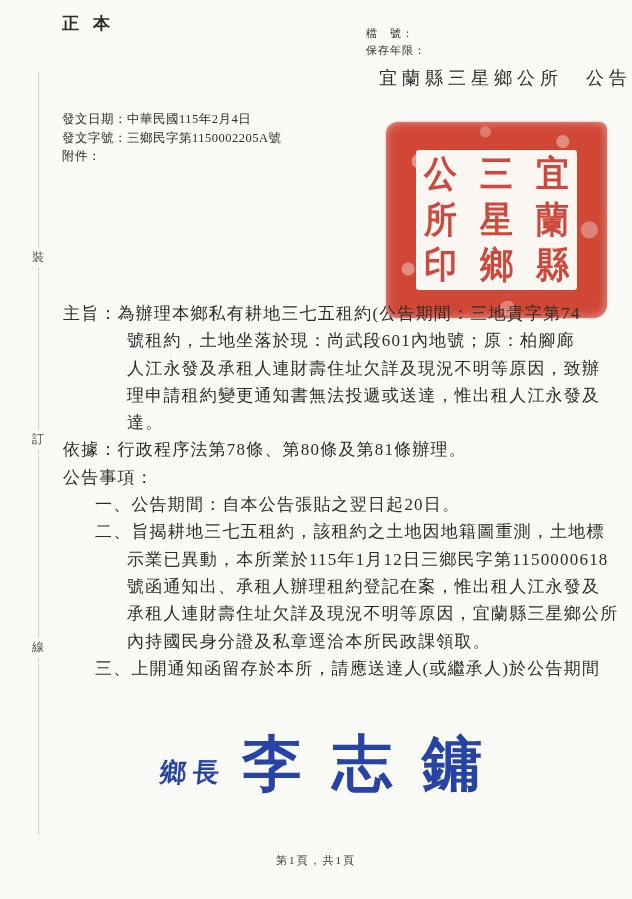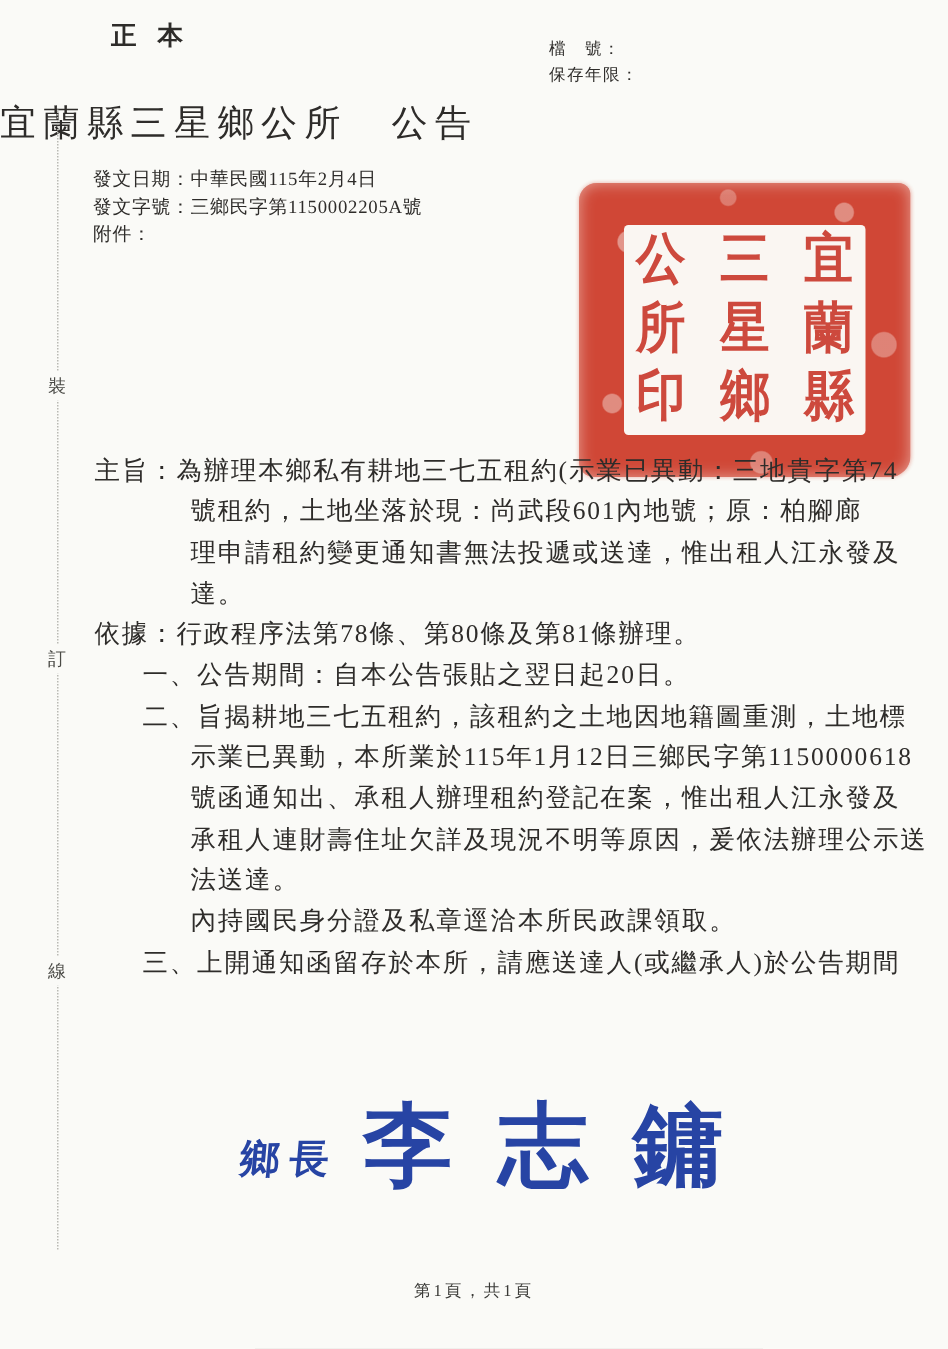--- a/index.html
+++ b/index.html
@@ -4,26 +4,26 @@
 <style>
   html,body { margin:0; padding:0; background:#e8e8e6; }
   .page {
     position:relative; width:632px; height:899px; margin:0 auto;
     background:#fafaf7;
     overflow:hidden;
     font-family:"Liberation Serif","DejaVu Serif",serif;
     color:#2e2c2a;
   }
   
-  .copy-label { position:absolute; left:62px; top:12px; font-size:17px; letter-spacing:14px; font-weight:bold;margin-left:12px; }
+  .copy-label { position:absolute; left:62px; top:12px; font-size:17px; letter-spacing:14px; font-weight:bold; }
   
   .file-block { position:absolute; left:366px; top:26px; font-size:11px; line-height:17px; letter-spacing:1px;font-family:Liberation Mono, monospace; }
   .file-block div { white-space:pre; }
   
-  .doc-title { position:absolute; left:0; top:66px; width:100%; text-align:left; font-size:24px; letter-spacing:5px; }
+  .doc-title { position:absolute; left:0; top:66px; width:100%; text-align:right; font-size:18px; letter-spacing:5px; }
   
   .meta { position:absolute; left:62px; top:110px; font-size:12.5px; line-height:18.5px; letter-spacing:.5px; }
   .meta div { white-space:pre; }
   
   .binding { position:absolute; left:38px; top:72px; height:761px; border-left:1px dotted #b9b9b4; }
   .binding-mark { position:absolute; left:-7px; font-size:12px; color:#4a4a46; background:#fafaf7; padding:1px 0; }
   
   .seal { position:absolute; left:386px; top:122px; width:221px; height:196px; }
   .seal-frame {
     position:absolute; inset:0; border-radius:12px 8px 14px 10px;
@@ -96,31 +96,32 @@
         </div>
         <div class="seal-col">
           <span class="seal-char">公</span>
           <span class="seal-char">所</span>
           <span class="seal-char">印</span>
         </div>
       </div>
   </div>
 
   <div class="body-block">
-      <div class="body-line i0">主旨：為辦理本鄉私有耕地三七五租約(示業已異動：三地貴字第74</div>
+      <div class="body-line i0">主旨：為辦理本鄉私有耕地三七五租約(公告期間：三地貴字第74</div>
       <div class="body-line i2">號租約，土地坐落於現：尚武段601內地號；原：柏腳廊</div>
+      <div class="body-line i2">人江永發及承租人連財壽住址欠詳及現況不明等原因，致辦</div>
       <div class="body-line i2">理申請租約變更通知書無法投遞或送達，惟出租人江永發及</div>
       <div class="body-line i2">達。</div>
       <div class="body-line i0">依據：行政程序法第78條、第80條及第81條辦理。</div>
+      <div class="body-line i0">公告事項：</div>
       <div class="body-line i1">一、公告期間：自本公告張貼之翌日起20日。</div>
       <div class="body-line i1">二、旨揭耕地三七五租約，該租約之土地因地籍圖重測，土地標</div>
       <div class="body-line i2">示業已異動，本所業於115年1月12日三鄉民字第1150000618</div>
       <div class="body-line i2">號函通知出、承租人辦理租約登記在案，惟出租人江永發及</div>
-      <div class="body-line i2">承租人連財壽住址欠詳及現況不明等原因，爰依法辦理公示送</div>
-      <div class="body-line i2">法送達。</div>
+      <div class="body-line i2">承租人連財壽住址欠詳及現況不明等原因，宜蘭縣三星鄉公所</div>
       <div class="body-line i2">內持國民身分證及私章逕洽本所民政課領取。</div>
       <div class="body-line i1">三、上開通知函留存於本所，請應送達人(或繼承人)於公告期間</div>
     </div>
 
   <div class="sig" style="color: rgb(39, 68, 164);">
     <div class="sig-title">鄉長</div>
     <div class="sig-name">李志鏞</div>
   </div>
 
   <div class="footer">第1頁，共1頁</div>

